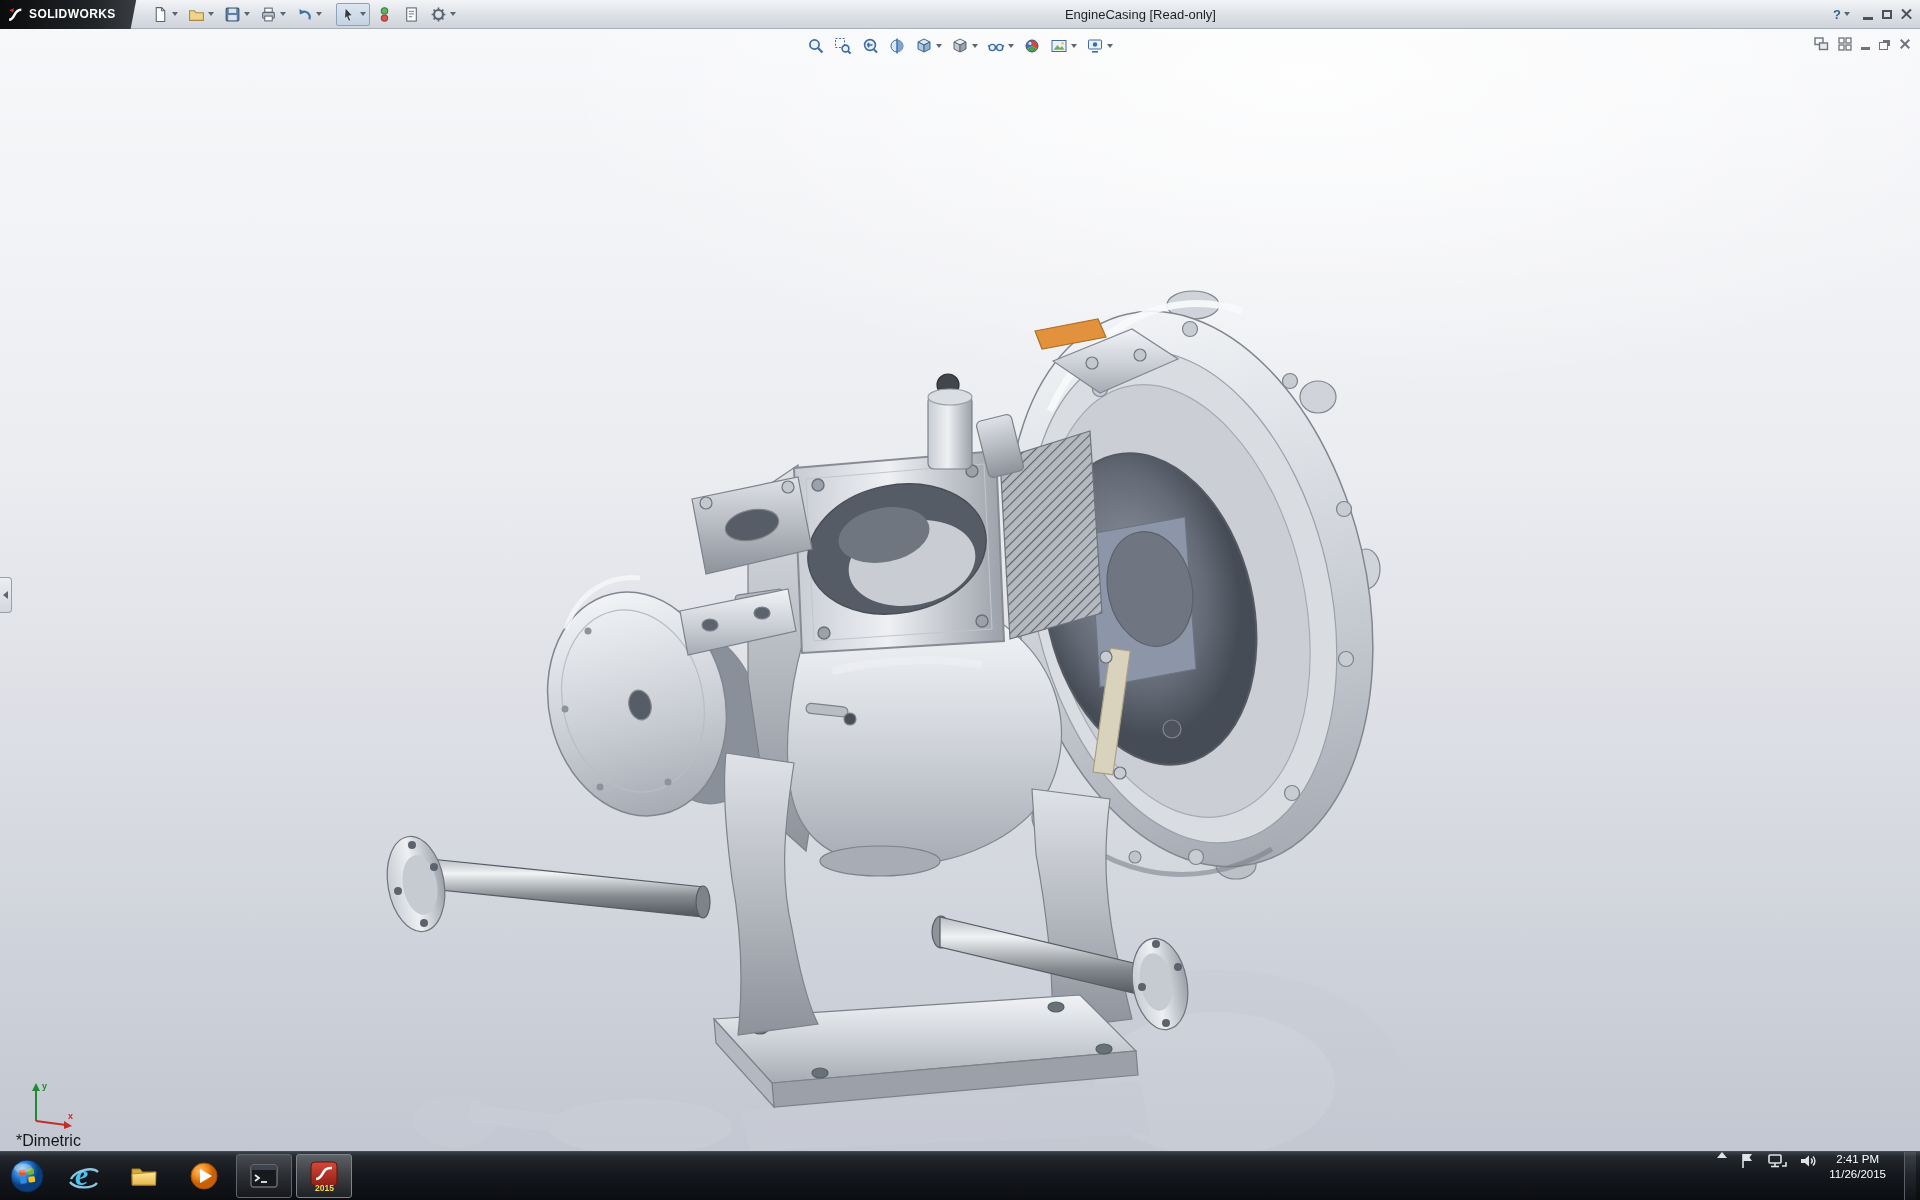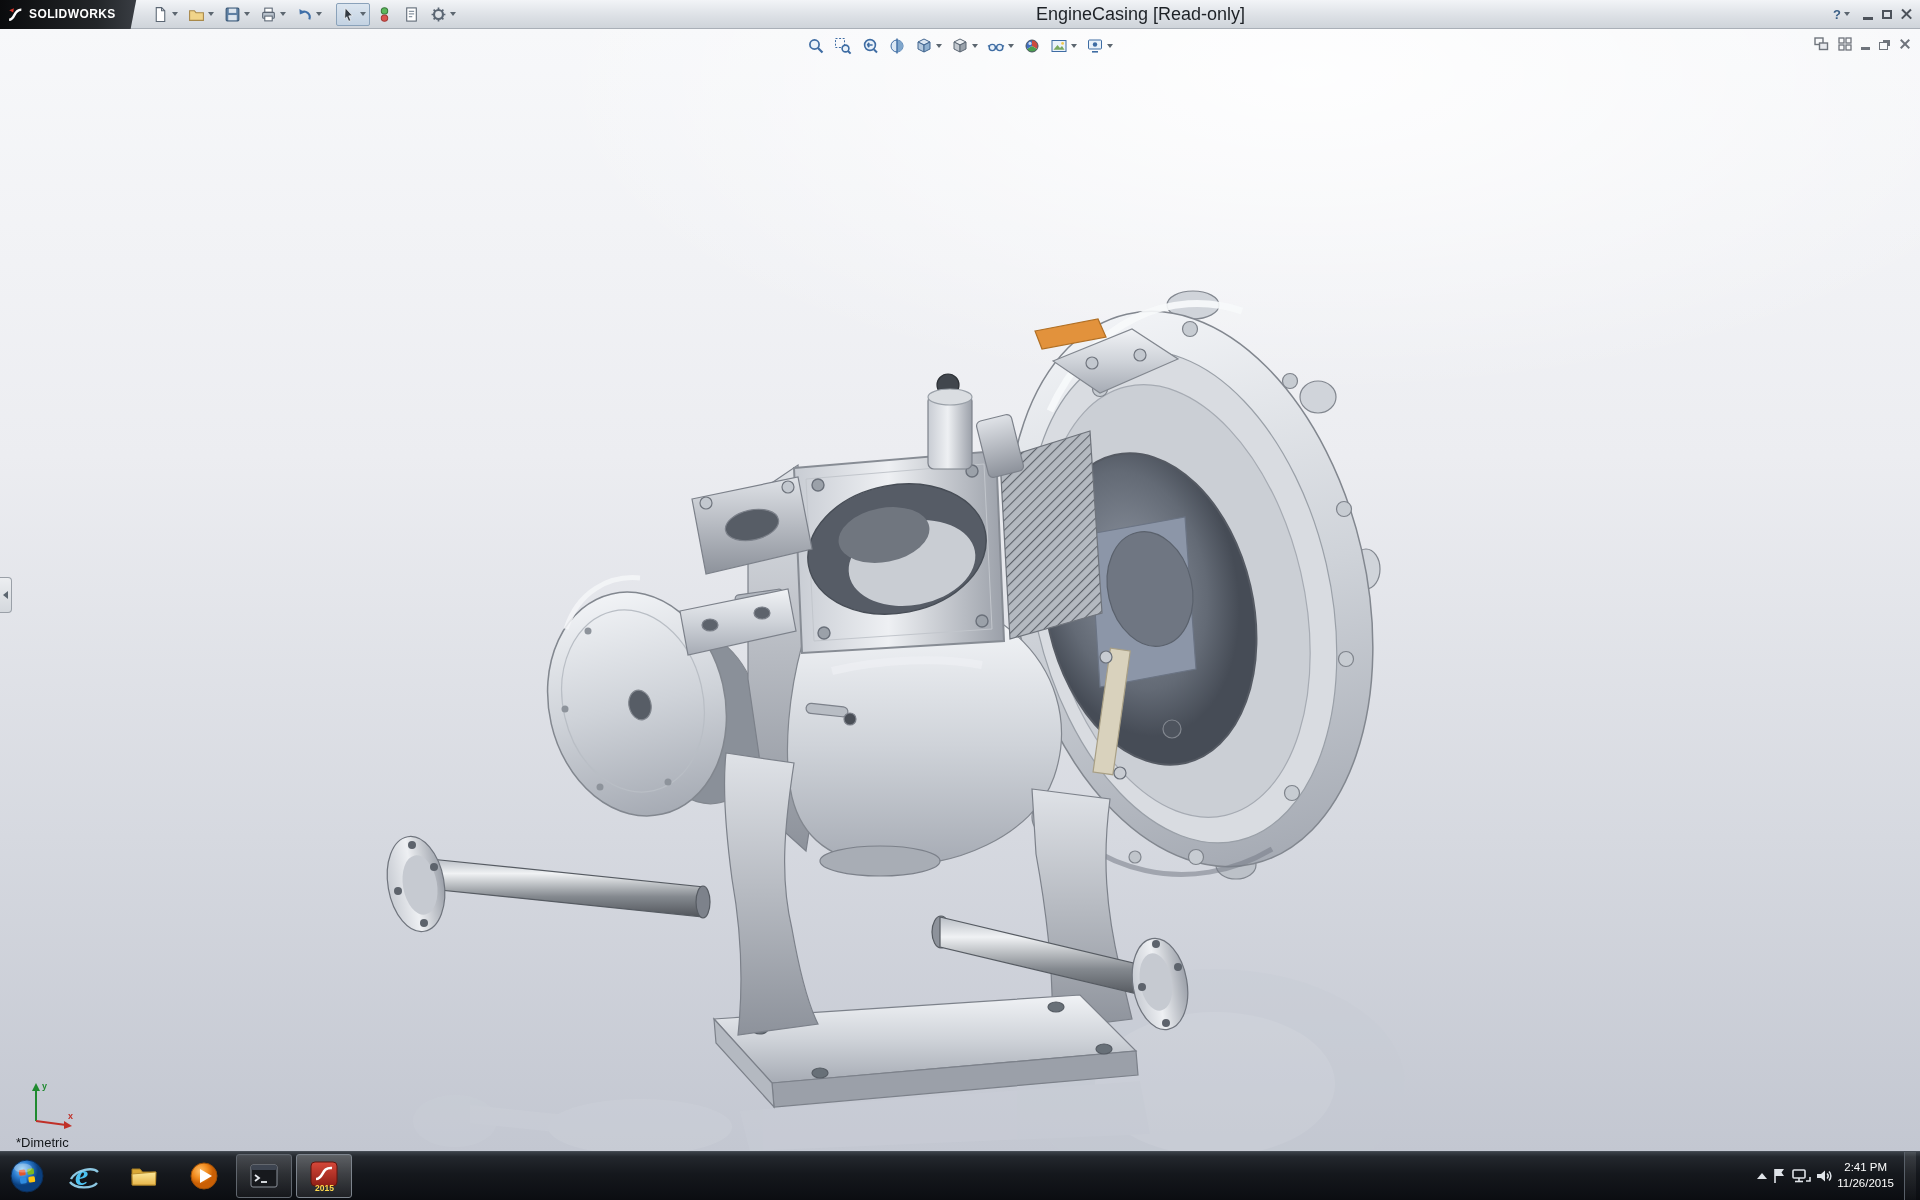--- a/index.html
+++ b/index.html
@@ -20,21 +20,21 @@
     color:#fff; flex:0 0 auto;
   }
   .logo-text { font-size:12px; font-weight:bold; letter-spacing:.4px; }
   .tb-tools { display:flex; align-items:center; gap:2px; margin-left:10px; }
   .tb-btn { height:23px; display:flex; align-items:center; padding:0 3px; border:1px solid transparent; border-radius:2px; }
   .tb-btn.active { background:linear-gradient(#dce6f0,#c3d2e2); border-color:#8aa2ba; }
   .tb-group-sep { width:6px; }
   .caret { width:0;height:0;border-left:3.5px solid transparent;border-right:3.5px solid transparent;border-top:4px solid #5c6670; margin-left:3px; }
   .tb-title {
     position:absolute; left:59.4%; top:0; transform:translateX(-50%);
-    height:29px; display:flex; align-items:center; font-size:18px; color:#1d2126;
+    height:29px; display:flex; align-items:center; font-size:13px; color:#1d2126;
   }
   .tb-controls { margin-left:auto; display:flex; align-items:center; gap:9px; padding-right:8px; }
   .help-q { font-size:13px; font-weight:bold; color:#3a5f86; }
   .win-min { width:10px; height:3px; background:#4c525a; margin-top:8px; }
   .win-max { width:10px; height:9px; border:2px solid #4c525a; }
   .win-close { position:relative; width:11px; height:11px; }
   .win-close::before,.win-close::after{ content:""; position:absolute; left:-1px; top:4px; width:13px; height:2.4px; background:#4c525a; }
   .win-close::before{ transform:rotate(45deg);} .win-close::after{ transform:rotate(-45deg);}
 
   
@@ -54,33 +54,33 @@
   .dc-close::before,.dc-close::after{ content:""; position:absolute; left:-1px; top:4px; width:12px; height:2px; background:#6f747c; }
   .dc-close::before{ transform:rotate(45deg);} .dc-close::after{ transform:rotate(-45deg);}
   .model-svg { position:absolute; inset:0; }
   .flyout-tab {
     position:absolute; left:0; top:548px; width:12px; height:36px;
     background:linear-gradient(#eceef1,#d4d8dd); border:1px solid #9aa0a8; border-left:none;
     border-radius:0 4px 4px 0; display:flex; align-items:center; justify-content:center;
   }
   .flyout-arrow { width:0;height:0;border-top:4px solid transparent;border-bottom:4px solid transparent;border-right:5px solid #5c6670; }
   .triad { position:absolute; left:22px; bottom:16px; }
-  .view-label { position:absolute; left:16px; bottom:1px; font-size:13px; color:#14171a; }
+  .view-label { position:absolute; left:16px; bottom:1px; font-size:16px; color:#14171a; }
 
   
   .taskbar {
     position:relative; height:49px; display:flex; align-items:center; padding-left:6px;
     background:linear-gradient(180deg,#3a4047 0%,#23272d 10%,#15181d 45%,#0b0d11 100%);
     border-top:1px solid #454b53;
   }
   .start-orb { width:42px; height:42px; display:flex; align-items:center; justify-content:center; margin-right:8px; }
   .task-item { width:56px; height:44px; display:flex; align-items:center; justify-content:center; margin-right:4px; border:1px solid transparent; border-radius:3px; }
   .task-item.open { border-color:#60666e; background:linear-gradient(180deg,rgba(255,255,255,.16),rgba(255,255,255,.04));text-align:center; }
   .task-item.active { border-color:#7d848d; background:linear-gradient(180deg,rgba(255,255,255,.26),rgba(255,255,255,.08)); }
-  .tray { margin-left:auto; display:flex; align-items:center; gap:4px; padding-right:4px; }
+  .tray { margin-left:auto; display:flex; align-items:flex-start; gap:12px; padding-right:4px; }
   .tray-arrow { width:0;height:0;border-left:5px solid transparent;border-right:5px solid transparent;border-bottom:6px solid #dfe3e8; }
   .clock { color:#fff; font-size:11.5px; line-height:1.35; text-align:center; }
   .show-desktop { width:12px; height:49px; margin-left:6px; border-left:1px solid #596069; background:linear-gradient(180deg,rgba(255,255,255,.10),rgba(255,255,255,.02)); }
   .ie-e { font-family:"Liberation Serif",serif; font-style:italic; font-weight:bold; font-size:30px; fill:#4cc2f1; }
   .sw-badge { font-size:8.5px; font-weight:bold; fill:#ffd94d; }
   .triad-x { font-size:9px; fill:#c03028; font-weight:bold; }
   .triad-y { font-size:9px; fill:#1f8a2f; font-weight:bold; }
 </style>
 </head>
 <body>

